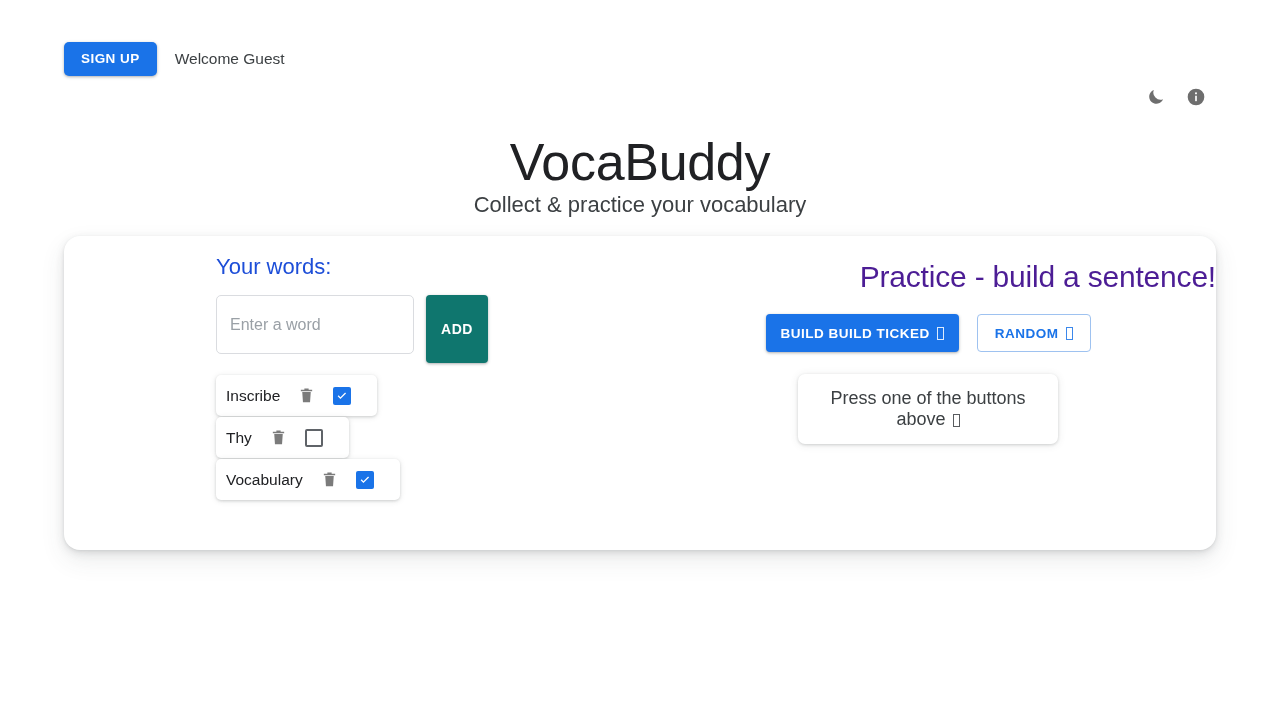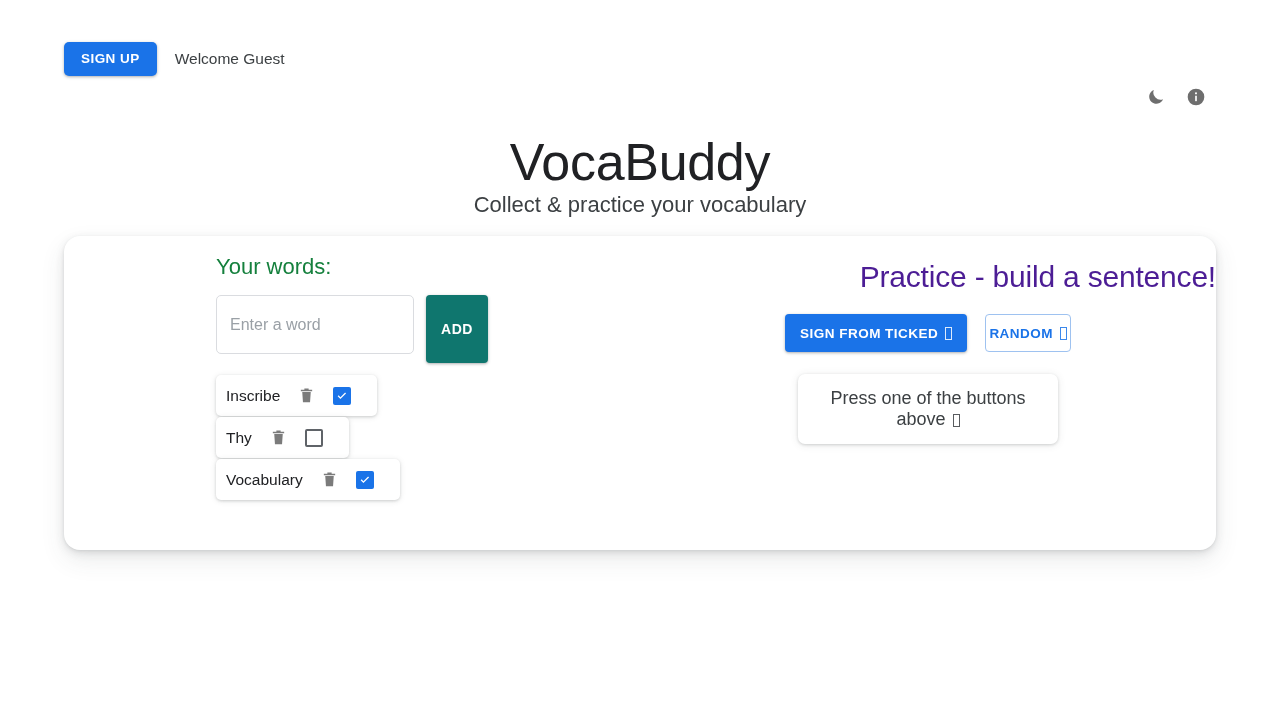--- a/index.html
+++ b/index.html
@@ -82,21 +82,21 @@
     display: flex;
   }
   .col-left  { width: 50%; position: relative; padding-top: 18px; }
   .col-right { width: 50%; position: relative; padding-top: 24px; }
 
   
   .words-heading {
     margin-left: 152px;
     font-size: 22px;
     font-weight: 400;
-    color: #15803d;
+    color: #1d4ed8;
   }
   .add-row {
     margin-left: 152px;
     margin-top: 15px;
     display: flex; align-items: flex-start; gap: 12px;
   }
   .word-input {
     width: 198px; height: 59px;
     border: 1px solid #dadce0;
     border-radius: 5px;
@@ -179,21 +179,21 @@
     font-family: "Liberation Sans", sans-serif;
     cursor: pointer;
     box-shadow: 0 1px 2px rgba(60,64,67,.25), 0 1px 3px 1px rgba(60,64,67,.12);
   }
   .btn-outline {
     background: #fff;
     color: #1a73e8;
     border: 1px solid #9ec2f0;
     border-radius: 4px;
     height: 38px;
-    padding: 0 3px;
+    padding: 0 17px;
     font-size: 13.5px;
     font-weight: 600;
     letter-spacing: .5px;
     font-family: "Liberation Sans", sans-serif;
     cursor: pointer;
   }
   .tofu {
     display: inline-block;
     width: 7px; height: 13px;
     border: 1px solid currentColor;
@@ -295,20 +295,20 @@
         </div>
       </div>
 
     </div>
   </div>
 
   <div class="col-right">
     <div class="practice-heading">Practice - build a sentence!</div>
 
     <div class="practice-btns">
-      <button class="btn-filled"><span>SIGN FROM TICKED</span><span class="tofu"></span></button>
+      <button class="btn-filled"><span>BUILD BUILD TICKED</span><span class="tofu"></span></button>
       <button class="btn-outline"><span>RANDOM</span><span class="tofu"></span></button>
     </div>
 
     <div class="result-card"><span>Press one of the buttons above</span><span class="tofu"></span></div>
   </div>
 
 </div>
 
 </body></html>

